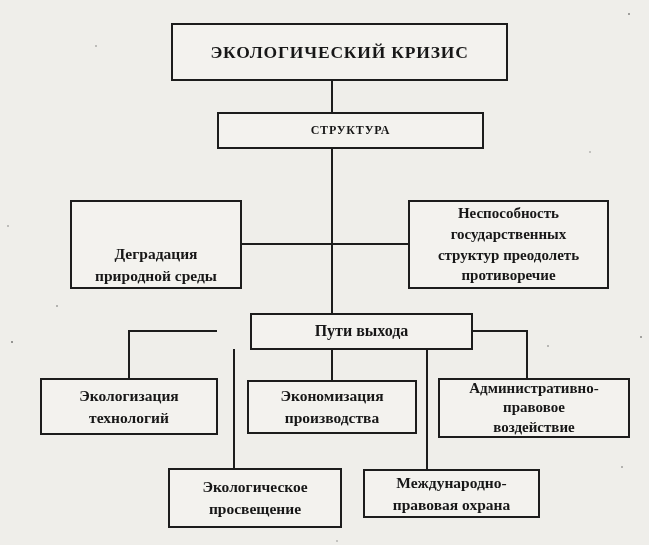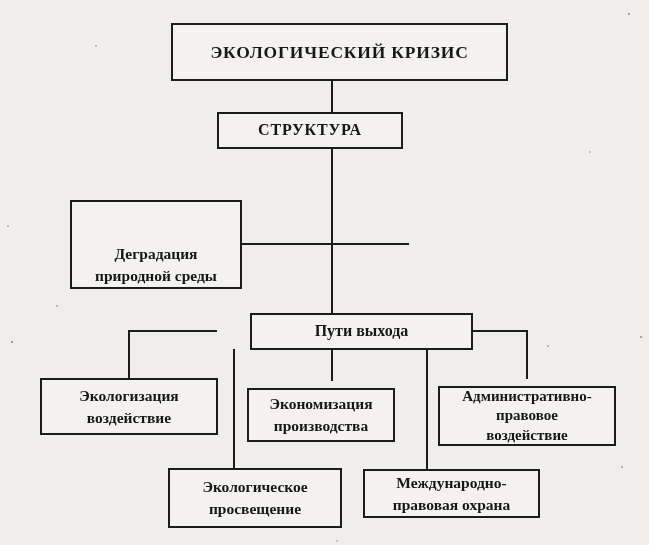--- a/index.html
+++ b/index.html
@@ -47,28 +47,28 @@
   }
   .line {
     position: absolute;
     background: #1c1c1c;
     z-index: 1;
   }
   .line.h { height: 2px; }
   .line.v { width: 2px; }
 
   .n-crisis        { left:171px; top:23px;  width:337px; height:58px; font-size:17.5px; letter-spacing:0.8px; }
-  .n-structure     { left:217px; top:112px; width:186px; height:37px; font-size:16px; letter-spacing:0.8px;font-family:Liberation Serif, serif; }
+  .n-structure     { left:217px; top:112px; width:267px; height:37px; font-size:12px; letter-spacing:0.8px;font-family:Liberation Serif, serif; }
   .n-degradation   { left:70px;  top:200px; width:172px; height:89px; font-size:15.5px;align-items:flex-end; }
   .n-inability     { left:408px; top:200px; width:201px; height:89px; font-size:15px; }
   .n-inability .label { line-height:1.38; }
   .n-ways-out      { left:216px; top:313px; width:223px; height:37px; font-size:16px;margin-left:34px; }
   .n-ecologization { left:40px;  top:378px; width:178px; height:57px; font-size:15.5px; }
-  .n-economization { left:247px; top:380px; width:148px; height:54px; font-size:15.5px;margin-top:8px; }
-  .n-admin-legal   { left:438px; top:386px; width:178px; height:60px; font-size:15px; }
+  .n-economization { left:247px; top:380px; width:170px; height:54px; font-size:15.5px; }
+  .n-admin-legal   { left:438px; top:378px; width:192px; height:60px; font-size:15px; }
   .n-admin-legal .label { line-height:1.3; }
   .n-eco-education { left:142px; top:468px; width:174px; height:60px; font-size:15.5px;margin-left:26px; }
   .n-intl-legal    { left:363px; top:469px; width:177px; height:49px; font-size:15.5px; }
 
   .c-crisis-structure   { left:331px; top:80px;  height:33px; }
   .c-structure-waysout  { left:331px; top:148px; height:166px; }
   .c-cross-horizontal   { left:242px; top:243px; width:167px; }
   .c-left-horizontal    { left:128px; top:330px; width:89px; }
   .c-left-drop          { left:128px; top:330px; height:49px; }
   .c-right-horizontal   { left:438px; top:330px; width:90px; }
@@ -99,28 +99,34 @@
 
   <div class="node n-structure">
     <span class="label">СТРУКТУРА</span>
   </div>
 
   <div class="node n-degradation">
     <span class="label">Деградация
 природной среды</span>
   </div>
 
+  <div class="node n-inability">
+    <span class="label">Неспособность
+государственных
+структур преодолеть
+противоречие</span>
+  </div>
 
   <div class="node n-ways-out">
     <span class="label">Пути выхода</span>
   </div>
 
   <div class="node n-ecologization">
     <span class="label">Экологизация
-воздействие</span>
+технологий</span>
   </div>
 
   <div class="node n-economization">
     <span class="label">Экономизация
 производства</span>
   </div>
 
   <div class="node n-admin-legal">
     <span class="label">Административно-
 правовое

